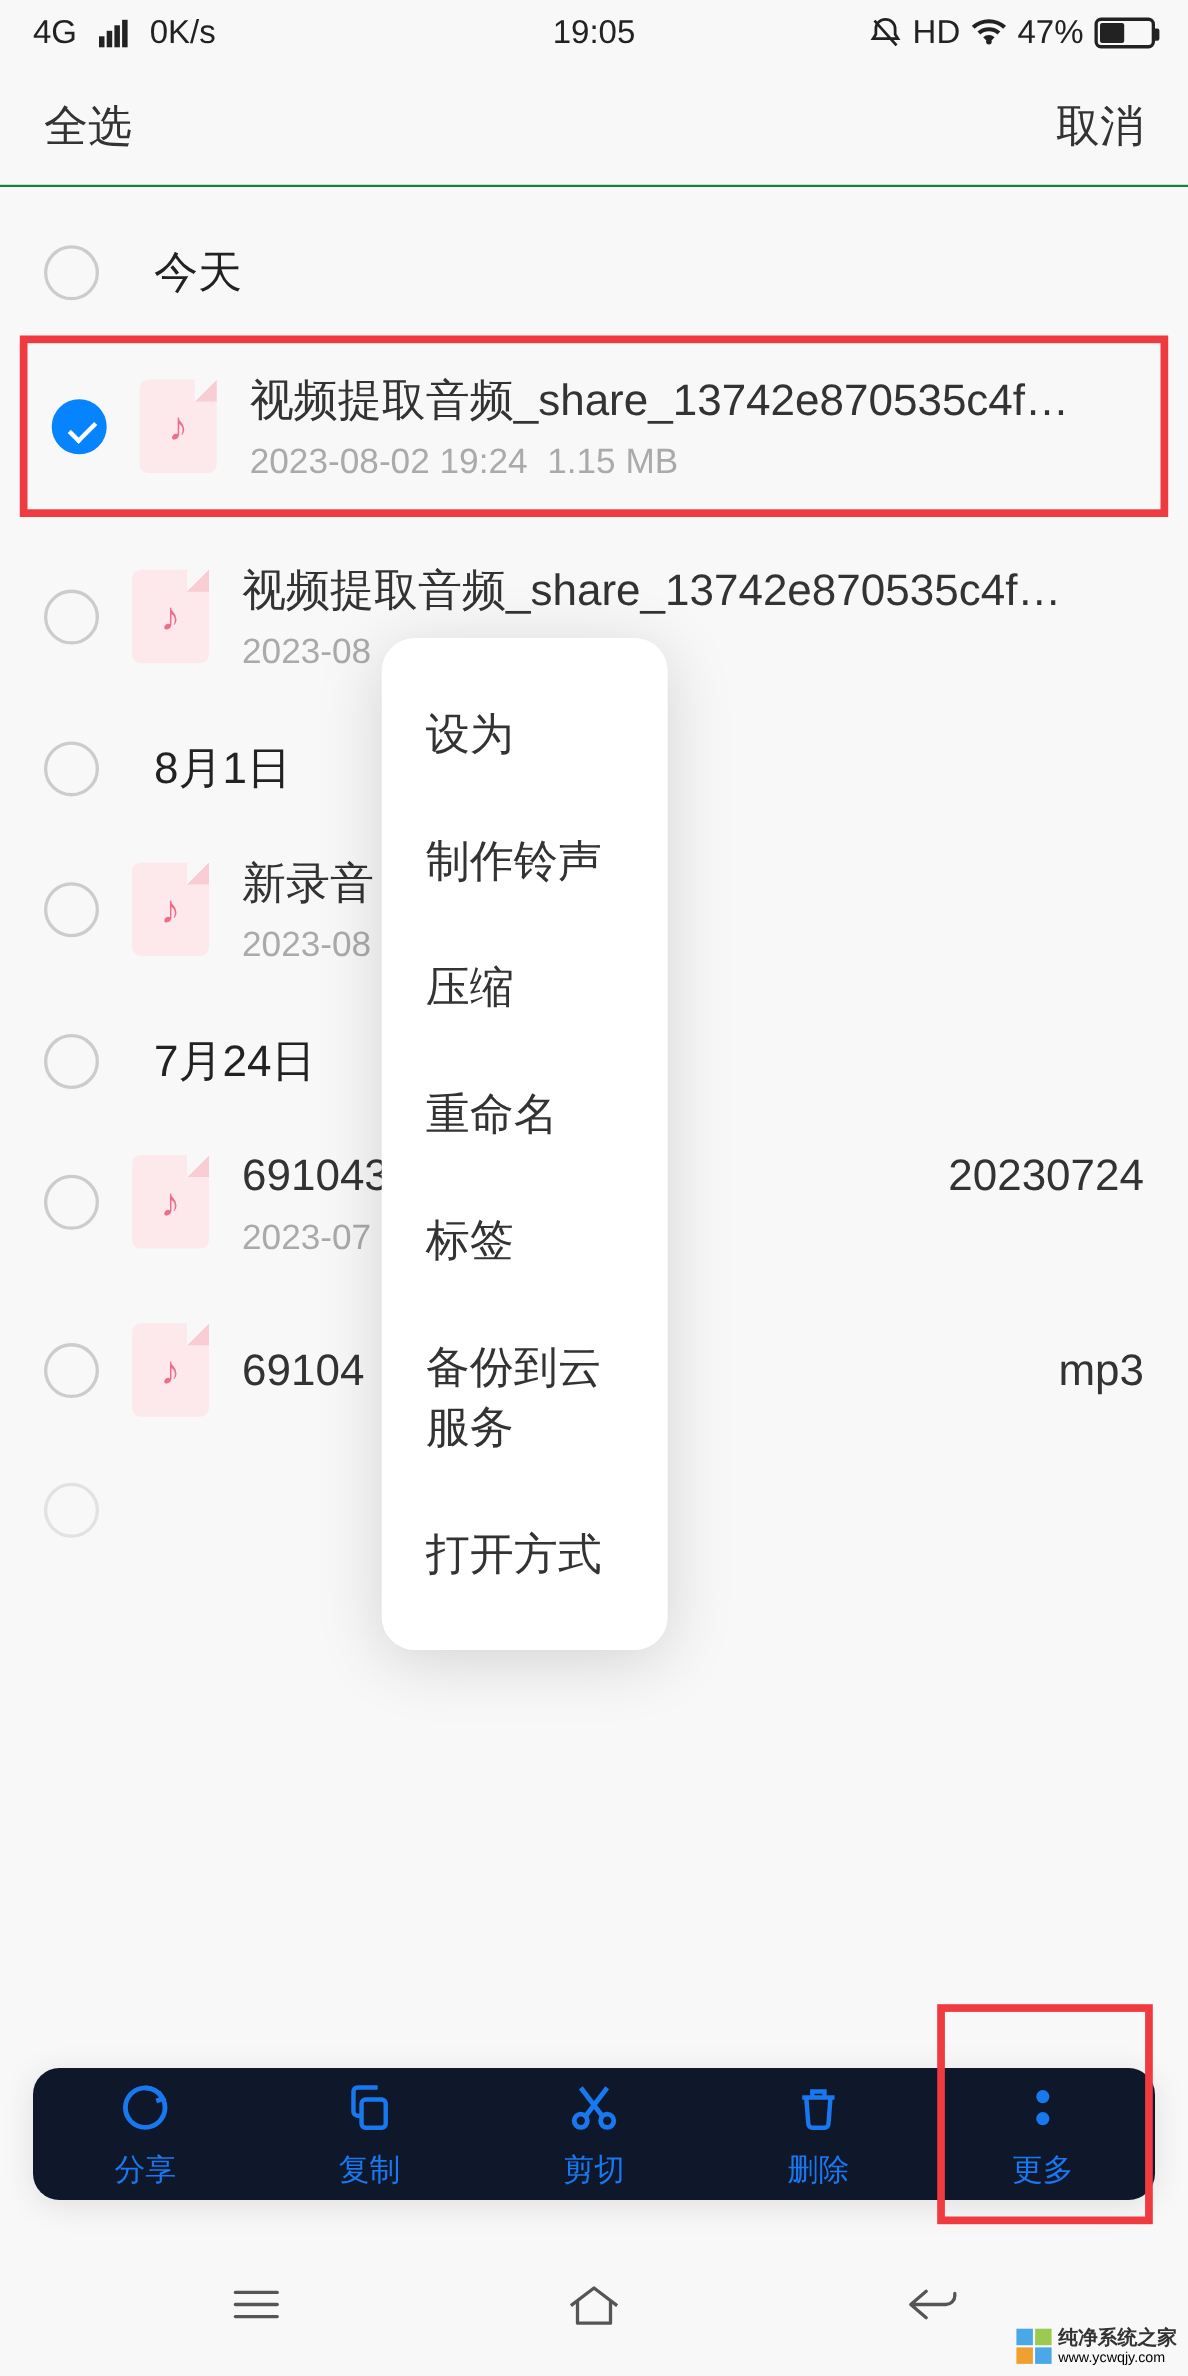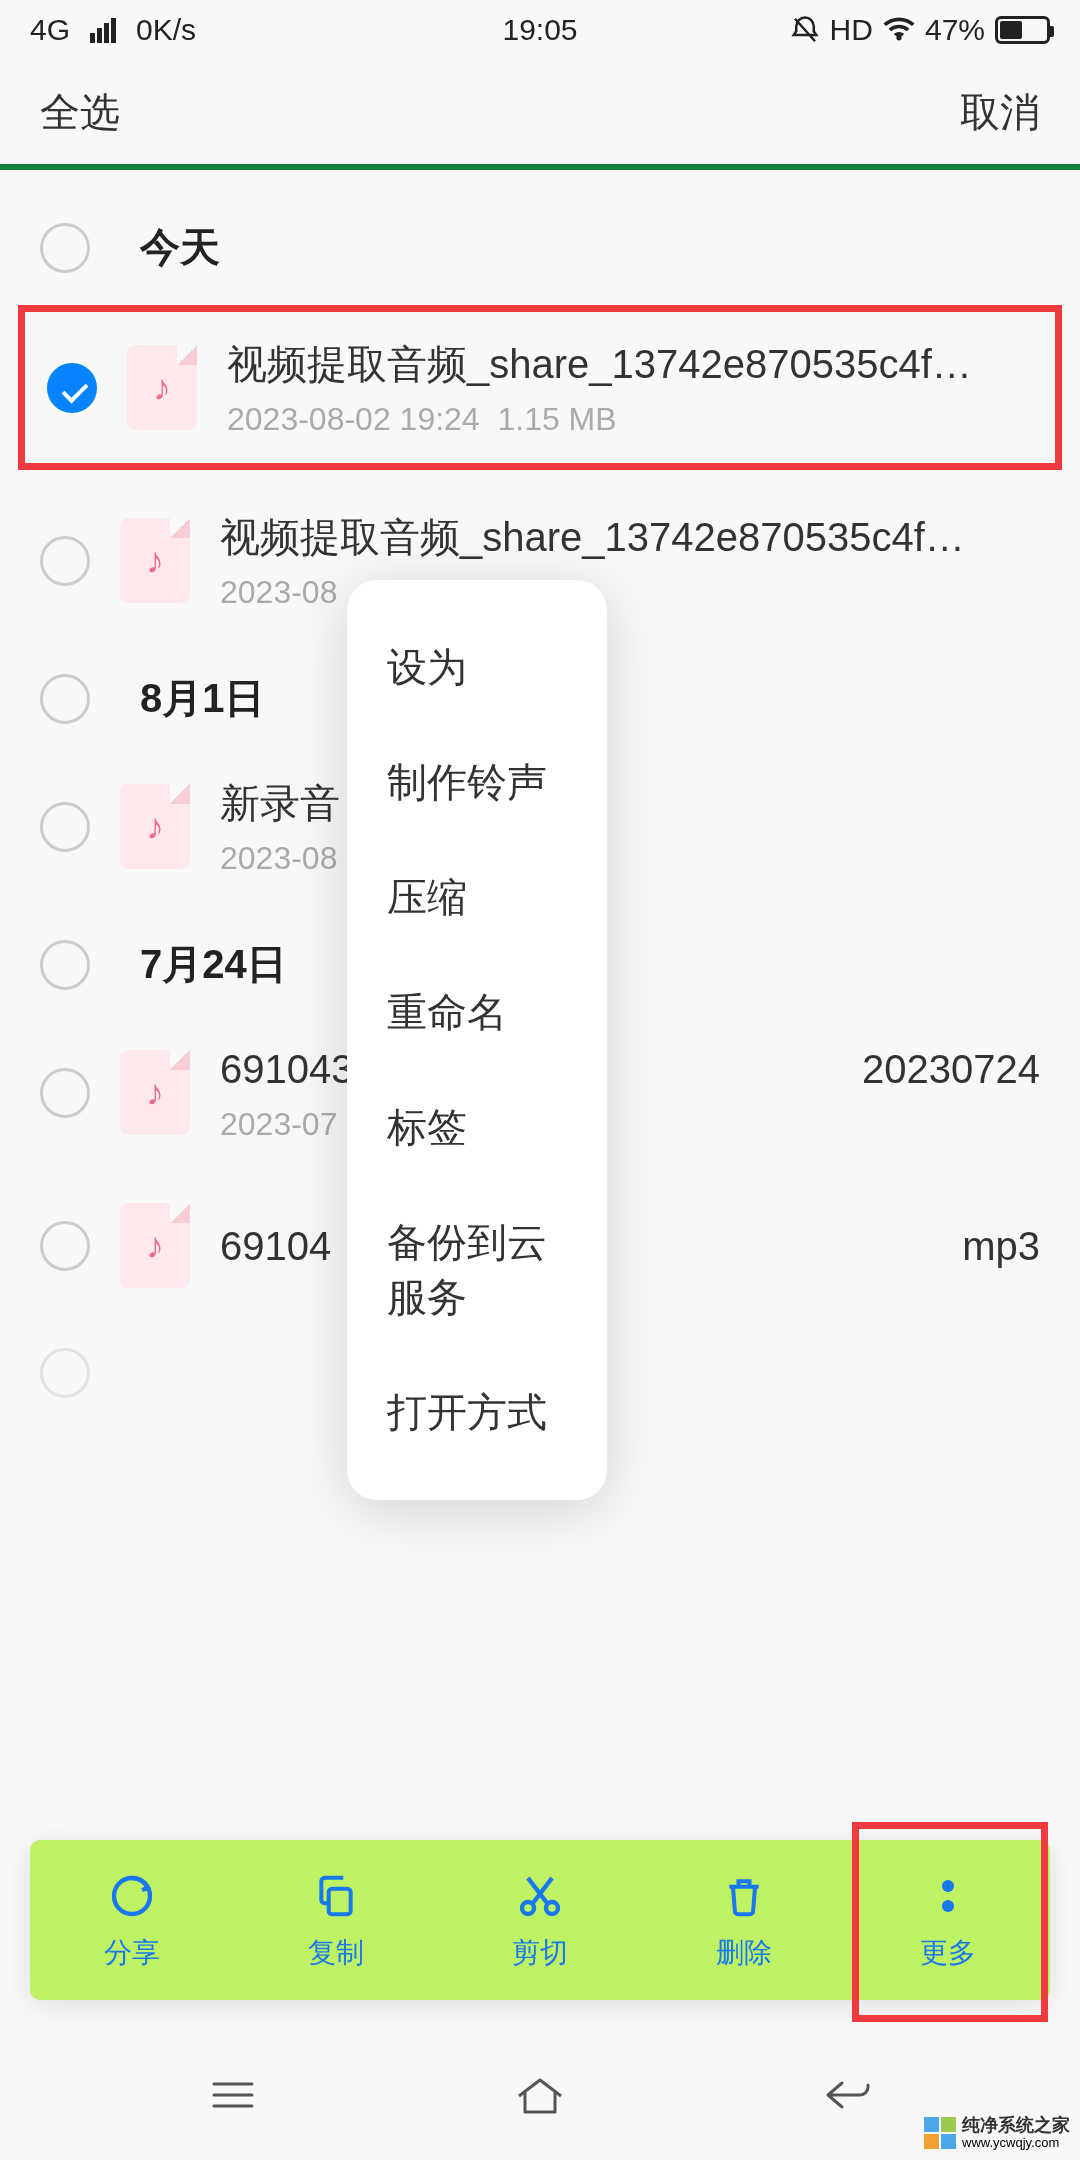--- a/index.html
+++ b/index.html
@@ -69,21 +69,21 @@
     .battery-fill {
       position:absolute;left:2px;top:2px;bottom:2px;width:45%;background:#222;border-radius:2px;
     }
     .header {
       height: 110px;
       display: flex;
       align-items: center;
       justify-content: space-between;
       padding: 0 40px;
       background: #f8f8f8;
-      border-bottom: 6px solid #15803d;
+      border-bottom: 2px solid #15803d;
     }
     .header-btn {
       font-size: 40px;
       color: #333;
     }
     .header-title {
       font-size: 46px;
       font-weight: 500;
       color: #222;
     }
@@ -107,21 +107,21 @@
       background: #0684ff;
       border-color: #0684ff;
       position: relative;
     }
     .radio.checked::after {
       content:"";position:absolute;left:13px;top:17px;width:20px;height:10px;
       border-left:4px solid #fff;border-bottom:4px solid #fff;transform:rotate(-45deg);
     }
     .section-title {
       font-size: 40px;
-      font-weight: 700;
+      font-weight: 400;
       color: #222;
     }
     .file-item {
       display: flex;
       align-items: center;
       padding: 30px 40px;
       gap: 30px;
       position: relative;
     }
     .file-item.highlighted {
@@ -182,23 +182,23 @@
     .popup-item {
       padding: 30px 40px;
       font-size: 40px;
       color: #333;
     }
     .bottom-bar {
       position: absolute;
       left: 30px;
       right: 30px;
       bottom: 160px;
-      height: 160px;
-      background: #bef264;
-      border-radius: 10px;
+      height: 120px;
+      background: #0f172a;
+      border-radius: 24px;
       display: flex;
       align-items: center;
       justify-content: space-around;
       box-shadow: 0 5px 30px rgba(0,0,0,0.1);
       z-index: 50;
     }
     .bottom-btn {
       display: flex;
       flex-direction: column;
       align-items: center;

